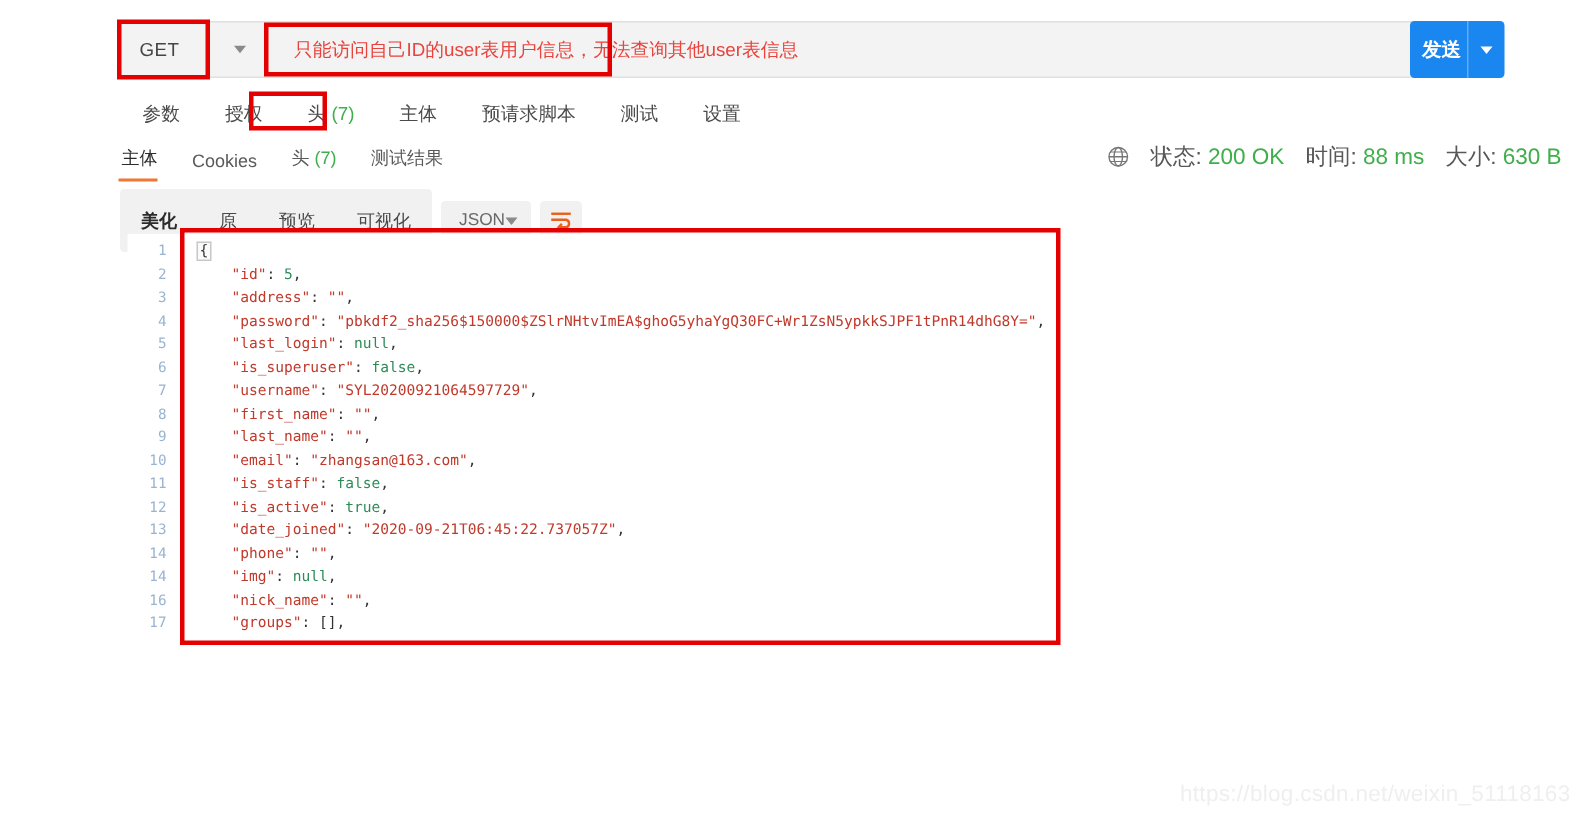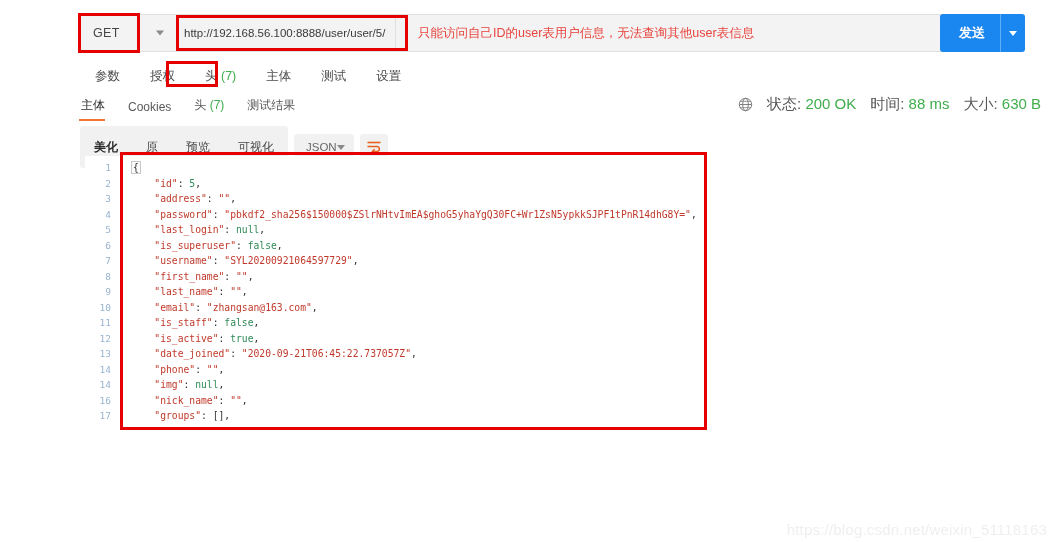--- a/index.html
+++ b/index.html
@@ -89,21 +89,21 @@
   }
   #rb-method { left: 78px;  top: 13px;  width: 62px;  height: 40px; }
   #rb-url    { left: 176px; top: 15px;  width: 232px; height: 36px; }
   #rb-header { left: 166px; top: 61px;  width: 52px;  height: 26px; }
   #rb-body   { left: 120px; top: 152px; width: 587px; height: 278px; }
 
   .send-btn {
     position: absolute;
     left: 940px;
     top: 14px;
-    width: 85px;
+    width: 63px;
     height: 38px;
     background: #1a86f0;
     border-radius: 3px;
     display: flex;
     align-items: center;
     cursor: pointer;
   }
   .send-label {
     flex: 1;
     text-align: center;
@@ -307,40 +307,40 @@
   }
 </style>
 </head>
 <body>
 
 <div class="request-bar">
   <div class="method-wrap">
     <span class="method-label">GET</span>
     <span class="method-caret"></span>
   </div>
-  <div class="url-field">http://192.168.56.100:8888/user/user/5/</div>
   <div class="annotation-field">只能访问自己ID的user表用户信息，无法查询其他user表信息</div>
 </div>
 
 <div class="redbox" id="rb-method"></div>
 <div class="redbox" id="rb-url"></div>
 
 <div class="send-btn">
   <span class="send-label">发送</span>
   <span class="send-divider"></span>
   <span class="send-caret-box">
     <span class="send-caret"></span>
   </span>
 </div>
 
 <div class="req-tabs" id="req-tabs">
     <div class="req-tab"><span>参数</span></div>
     <div class="req-tab"><span>授权</span></div>
     <div class="req-tab"><span>头</span><span class="cnt"> (7)</span></div>
     <div class="req-tab"><span>主体</span></div>
+    <div class="req-tab"><span>预请求脚本</span></div>
     <div class="req-tab"><span>测试</span></div>
     <div class="req-tab"><span>设置</span></div>
   </div>
 <div class="redbox" id="rb-header"></div>
 
 <div class="resp-tabs" id="resp-tabs">
     <div class="resp-tab active"><span>主体</span></div>
     <div class="resp-tab"><span>Cookies</span></div>
     <div class="resp-tab"><span>头</span><span class="cnt"> (7)</span></div>
     <div class="resp-tab"><span>测试结果</span></div>

